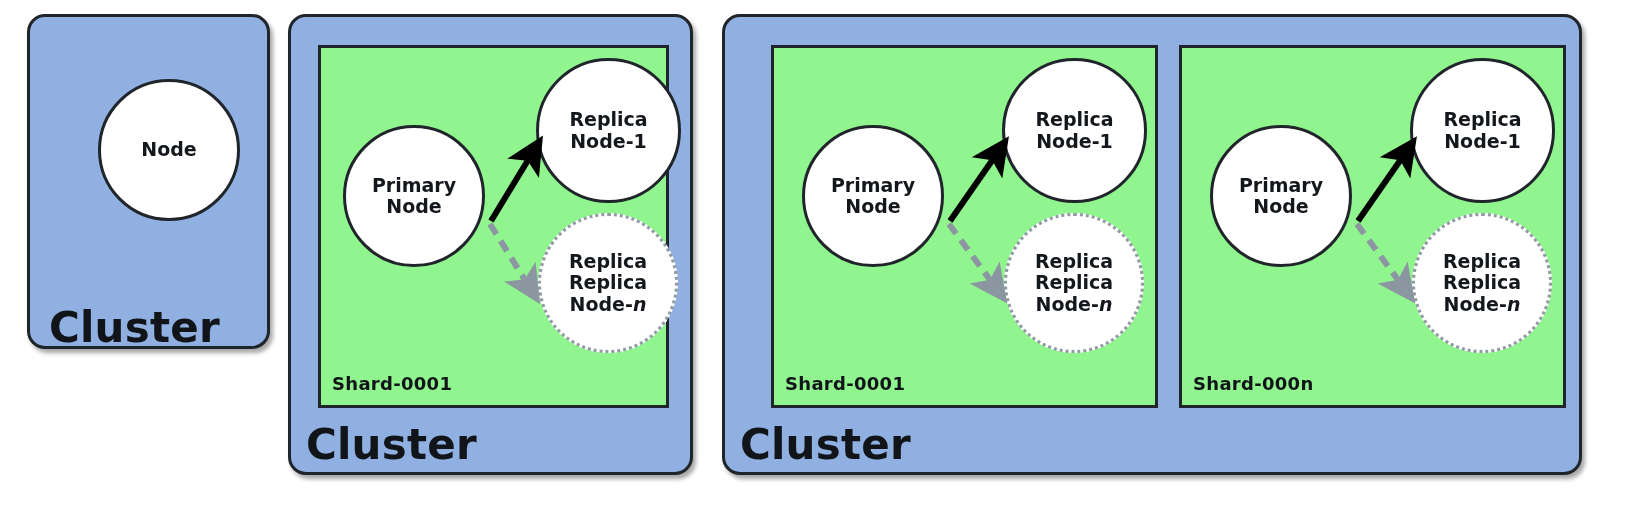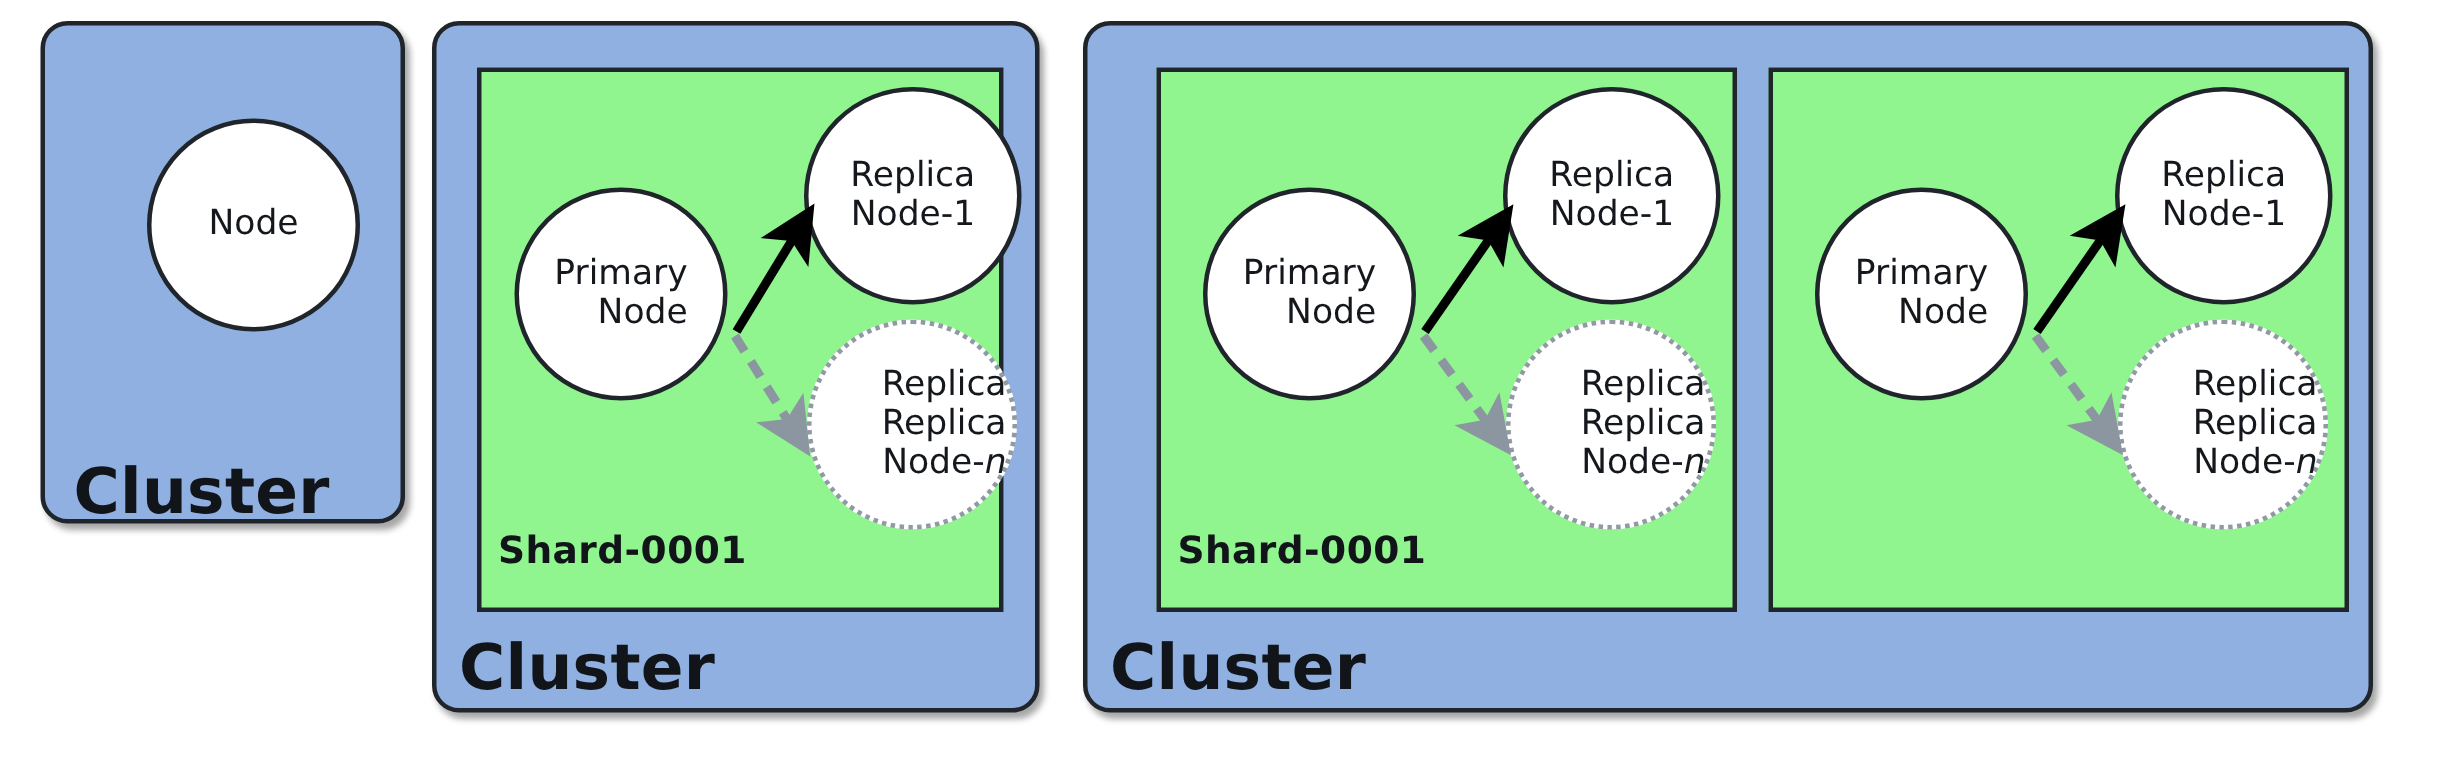--- a/index.html
+++ b/index.html
@@ -30,38 +30,39 @@
   
   .shard{
     position:absolute;
     background:#90F58F;
     border:3px solid #20252b;
     box-sizing:border-box;
   }
   .shard-label{
     position:absolute;
     font-weight:bold;
-    font-size:25px;
+    font-size:18px;
     color:#111418;
     letter-spacing:0.3px;
     white-space:nowrap;
+    margin-top:21px;
   }
 
   
   .node{
     position:absolute;
     border-radius:50%;
     background:#ffffff;
     box-sizing:border-box;
     display:flex;
     align-items:center;
     justify-content:center;
-    text-align:right;
-    font-weight:normal;
-    font-size:23px;
+    text-align:center;
+    font-weight:bold;
+    font-size:19px;
     line-height:1.12;
     color:#14181d;
   }
   .node.solid{ border:3px solid #20252b; }
   .node.dotted{ border:3px dotted #8f9aa3; }
   .node .txt{ padding:0 4px; }
   .node em{ font-style:italic; }
 
   svg.arrows{position:absolute;left:0;top:0;overflow:visible;pointer-events:none;}
 </style>
@@ -164,18 +165,19 @@
             <path d="M0,0.4 L6.4,3.5 L0,6.6 L1.5,3.5 Z" fill="#000000"></path>
           </marker>
           <marker id="ah-dash-c" markerWidth="7" markerHeight="7" refX="3.2" refY="3.5" orient="auto" markerUnits="strokeWidth">
             <path d="M0,0.4 L6.4,3.5 L0,6.6 L1.5,3.5 Z" fill="#8C96A0"></path>
           </marker>
         </defs>
         <line x1="176" y1="173" x2="224" y2="104" stroke="#000000" stroke-width="6" marker-end="url(#ah-solid-c)"></line>
         <line x1="175" y1="176" x2="222" y2="240" stroke="#8C96A0" stroke-width="6" stroke-dasharray="12 8" marker-end="url(#ah-dash-c)"></line>
       </svg>
 
+      <div class="shard-label" style="left:11px;top:304px;">Shard-000n</div>
     </div>
 
     <div class="cluster-label" style="left:15px;top:403px;">Cluster</div>
   </div>
 
 </div>
 
 </body></html>

